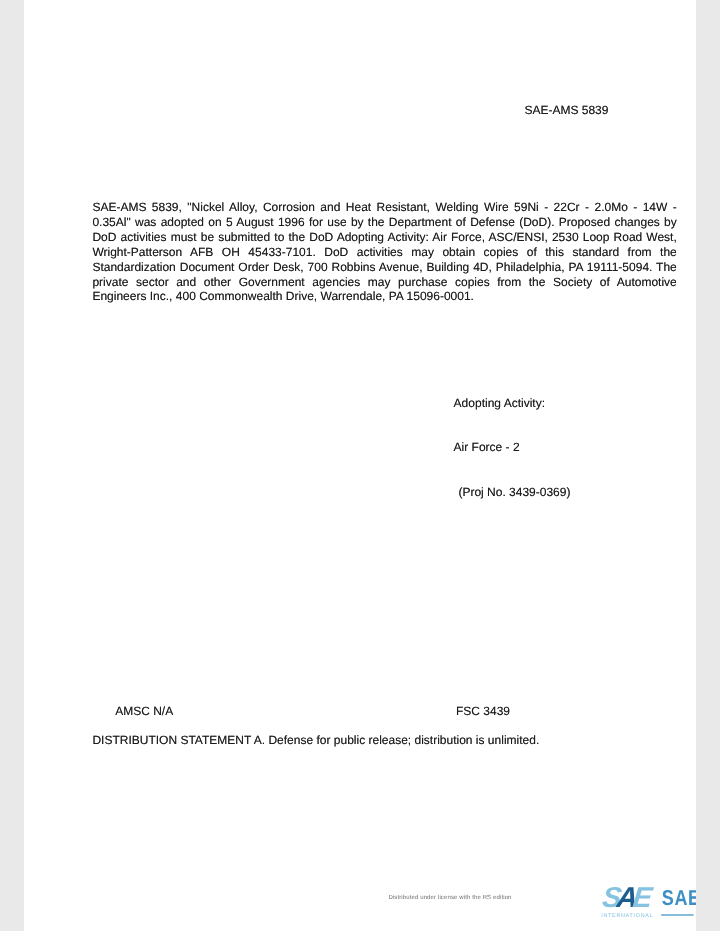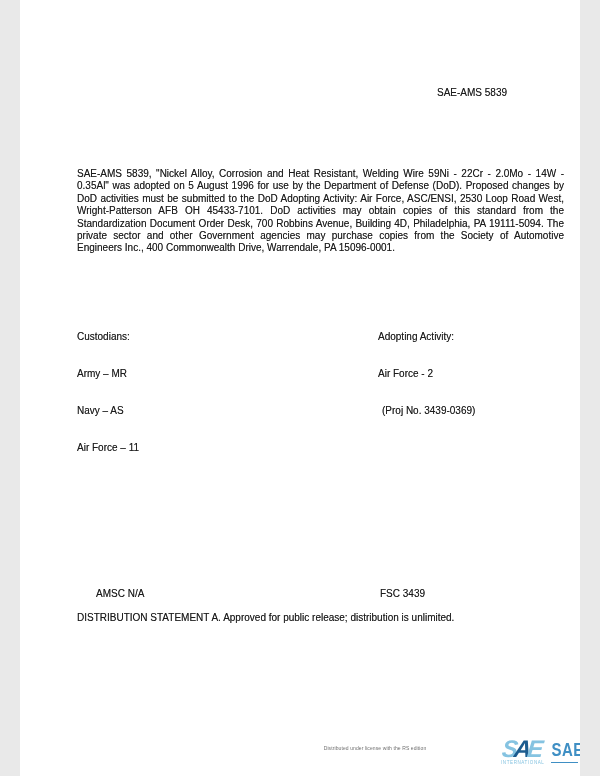--- a/index.html
+++ b/index.html
@@ -78,39 +78,33 @@
 </head>
 <body>
 
 <div class="page">
 
   <div class="txt doc-number">SAE-AMS 5839</div>
 
 
   <div class="txt body-par">SAE-AMS 5839, "Nickel Alloy, Corrosion and Heat Resistant, Welding Wire 59Ni - 22Cr - 2.0Mo - 14W - 0.35Al" was adopted on 5 August 1996 for use by the Department of Defense (DoD).  Proposed changes by DoD activities must be submitted to the DoD Adopting Activity: Air Force, ASC/ENSI, 2530 Loop Road West, Wright-Patterson AFB OH 45433-7101. DoD activities may obtain copies of this standard from the Standardization Document Order Desk, 700 Robbins Avenue, Building 4D, Philadelphia, PA 19111-5094. The private sector and other Government agencies may purchase copies from the Society of Automotive Engineers Inc., 400 Commonwealth Drive, Warrendale, PA 15096-0001.</div>
 
-  <div class="txt cust-block">
-    <div>Custodians:</div>
-    <div>Army – MR</div>
-    <div>Navy – AS</div>
-    <div>Air Force – 11</div>
-  </div>
 
   <div class="txt adopt-block">
     <div>Adopting Activity:</div>
     <div>Air Force - 2</div>
     <div class="adopt-proj">(Proj No. 3439-0369)</div>
   </div>
 
 
   <div class="txt amsc">AMSC N/A</div>
 
   <div class="txt fsc">FSC 3439</div>
 
-  <div class="txt dist"><span class="u">DISTRIBUTION STATEMENT A.</span><span> Approved for public release; distribution is unlimited.</span></div>
+  <div class="txt dist"><span class="u">DISTRIBUTION STATEMENT A.</span><span> Defense for public release; distribution is unlimited.</span></div>
 
   <div class="txt fineprint">Distributed under license with the RS edition</div>
 
   <div class="logo">
     <div class="monogram">
       <div class="monogram-letters">
         <span id="logo-s" style="color: rgb(133, 195, 225);">S</span><span id="logo-a" style="color: rgb(29, 92, 143);">A</span><span id="logo-e" style="color: rgb(133, 195, 225);">E</span>
       </div>
       <div class="monogram-sub" id="logo-intl" style="color: rgb(133, 195, 225);">INTERNATIONAL</div>
     </div>

